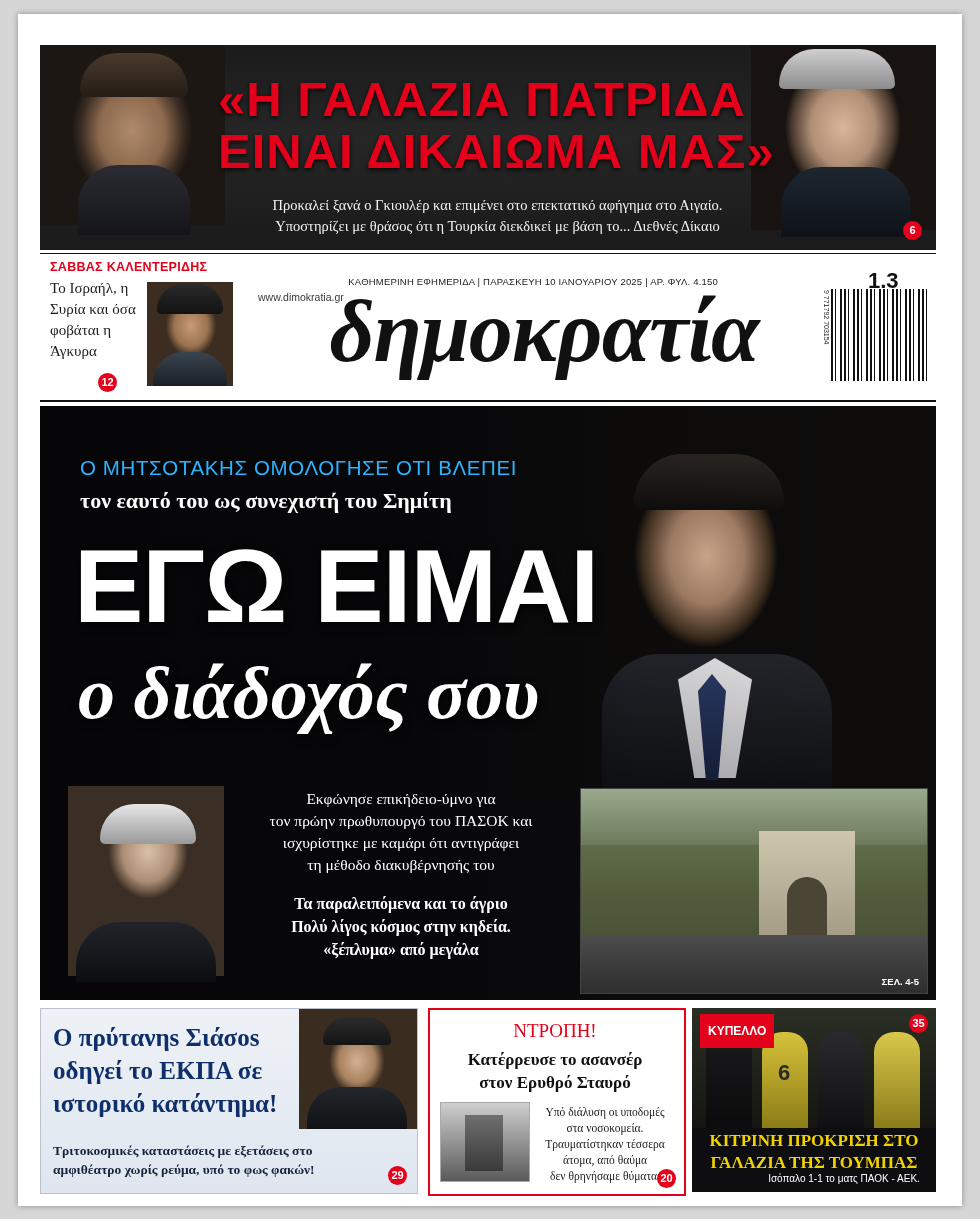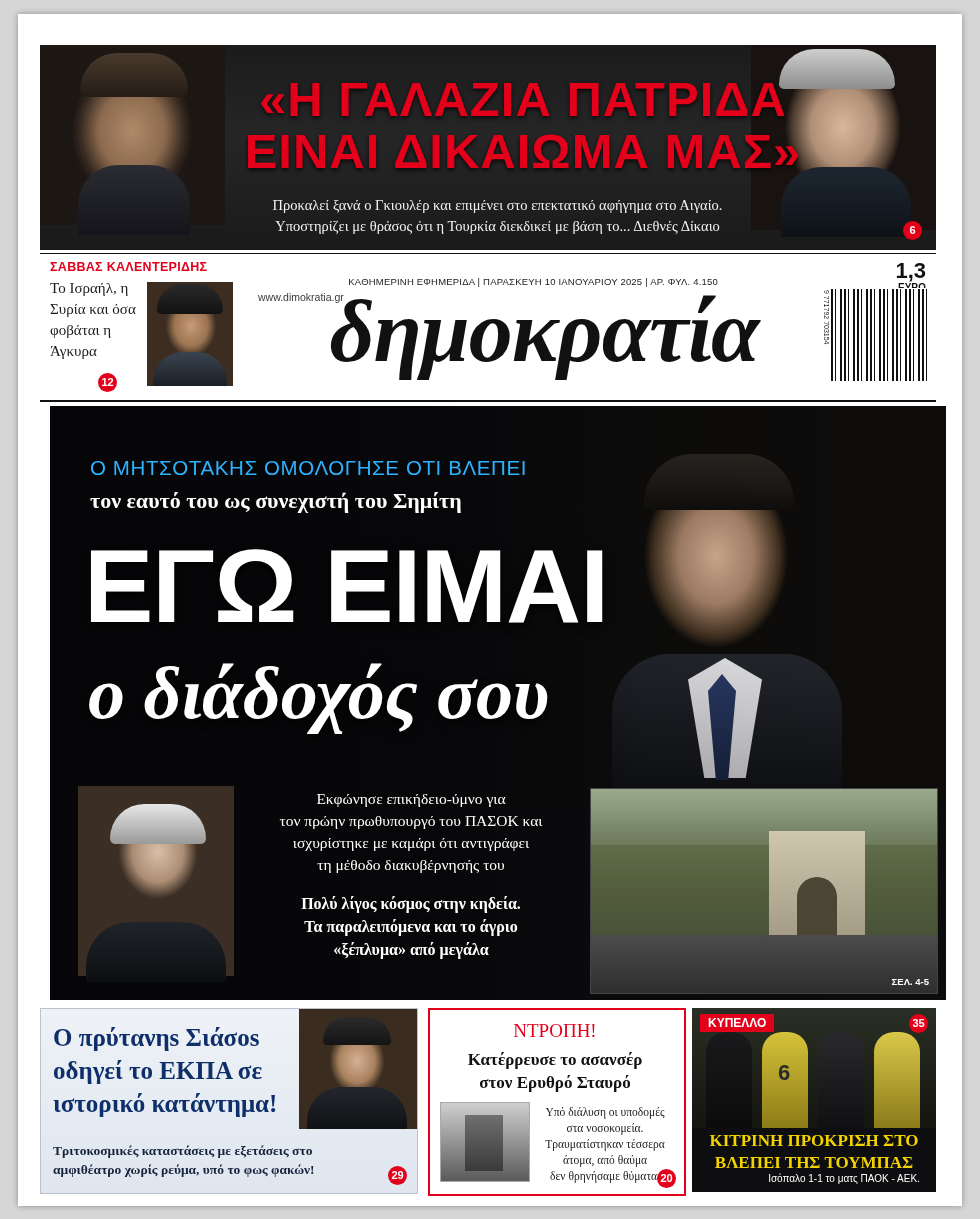--- a/index.html
+++ b/index.html
@@ -70,22 +70,20 @@
     position:absolute; left: 30px; top: 122px; width: 130px; height: 70px;
     background: linear-gradient(180deg,#1d2630 0%, #0e1217 100%);
     border-radius: 40px 40px 0 0;
   }
   .banner .face-r .tie {
     position:absolute; left:88px; top:132px; width:16px; height:54px;
     background: linear-gradient(180deg,#8e1d1d,#5b1111);
   }
   .banner-head {
     position: absolute; left: 178px; top: 28px; width: 560px;
-    text-align: center;
-    margin-left: 25px;
   }
   .banner-head .l1, .banner-head .l2 {
     font-family: "Liberation Sans", sans-serif;
     font-weight: bold;
     color: #e4001b;
     font-size: 49px;
     letter-spacing: 1px;
     line-height: 52px;
     text-shadow: 0 2px 4px rgba(0,0,0,0.8);
     white-space: nowrap;
@@ -166,22 +164,22 @@
   }
   .mh-title {
     position: absolute; left: 0; top: 26px; width: 608px;
     font-family: "Liberation Serif", serif;
     font-weight: bold; font-style: italic;
     font-size: 88px; line-height: 96px;
     color: #111; letter-spacing: -1px;
     text-align: center;
   }
   .price {
-    position: absolute; right: 10px; top: 6px;
-    width: 58px; text-align: right;
+    position: absolute; right: 10px; top: 16px;
+    width: 58px; text-align: left;
     font-family: "Liberation Sans", sans-serif;
   }
   .price .p1 { font-size: 22px; font-weight: bold; color:#111; line-height: 22px;}
   .price .p2 { font-size: 10px; font-weight: bold; color:#111; }
   .barcode {
     position: absolute; right: 8px; top: 34px;
     width: 96px; height: 92px;
     background: repeating-linear-gradient(90deg,#111 0 2px,#fff 2px 4px,#111 4px 5px,#fff 5px 9px,#111 9px 11px,#fff 11px 13px);
     border: 1px solid #fff;
   }
@@ -192,21 +190,20 @@
     writing-mode: vertical-rl;
   }
 
   
   .main {
     position: absolute;
     left: 22px; top: 392px;
     width: 896px; height: 594px;
     background: #0c0c0e;
     overflow: hidden;
-    margin-left: 10px;
   }
   .main .bgphoto {
     position: absolute; right: 0; top: 0; width: 430px; height: 400px;
     background:
       radial-gradient(ellipse 72px 92px at 200px 150px, #d6b295 0%, #a9846a 52%, #41301f 88%, #0d0c0b 100%),
       linear-gradient(180deg,#2a2a2e 0%, #0d0d10 100%);
   }
   .main .bgphoto .hair {
     position:absolute; left:128px; top:48px; width:150px; height:56px;
     background: linear-gradient(180deg,#2b2622,#100e0c);
@@ -413,21 +410,21 @@
   .bx3 .num {
     position:absolute; left: 86px; top: 52px;
     color:#2a2a2a; font-family:"Liberation Sans", sans-serif;
     font-weight:bold; font-size:22px;
   }
   .bx3 .kicker {
     position: absolute; left: 8px; top: 6px;
     background: #e4001b; color: #fff;
     font-family: "Liberation Sans", sans-serif;
     font-weight: bold; font-size: 12px;
-    padding: 2px 8px;
+    padding: 10px 8px;
   }
   .bx3 .h {
     position: absolute; left: 0; top: 122px; width: 244px; text-align: center;
     color: #f2d300;
     font-family: "Liberation Serif", serif;
     font-weight: bold; font-size: 17px; line-height: 22px;
   }
   .bx3 .t {
     position: absolute; left: 0; bottom: 8px; width: 244px; text-align: center;
     color: #ffffff;
@@ -505,22 +502,22 @@
       </div>
 
       <div class="sub-block">
         <div class="b1">
           <div>Εκφώνησε επικήδειο-ύμνο για</div>
           <div>τον πρώην πρωθυπουργό του ΠΑΣΟΚ και</div>
           <div>ισχυρίστηκε με καμάρι ότι αντιγράφει</div>
           <div>τη μέθοδο διακυβέρνησής του</div>
         </div>
         <div class="b2">
+          <div>Τα παραλειπόμενα και το άγριο</div>
           <div>Πολύ λίγος κόσμος στην κηδεία.</div>
-          <div>Τα παραλειπόμενα και το άγριο</div>
           <div>«ξέπλυμα» από μεγάλα</div>
         </div>
       </div>
 
       <div class="photo2">
         <div class="sky"></div>
         <div class="arch"></div>
         <div class="road"></div>
         <div class="photo2-cap">ΣΕΛ. 4-5</div>
       </div>
@@ -566,21 +563,21 @@
         <div class="ph">
           <div class="p1"></div>
           <div class="p2"></div>
           <div class="p3"></div>
           <div class="p4"></div>
           <div class="num">6</div>
         </div>
         <div class="kicker">ΚΥΠΕΛΛΟ</div>
         <div class="h">
           <div>ΚΙΤΡΙΝΗ ΠΡΟΚΡΙΣΗ ΣΤΟ</div>
-          <div>ΒΛΕΠΕΙ ΤΗΣ ΤΟΥΜΠΑΣ</div>
+          <div>ΓΑΛΑΖΙΑ ΤΗΣ ΤΟΥΜΠΑΣ</div>
         </div>
         <div class="t">Ισόπαλο 1-1 το ματς ΠΑΟΚ - ΑΕΚ.</div>
         <div class="badge badge-b3">35</div>
       </div>
 
     </div>
   </div>
 </div>
 
 </body></html>

